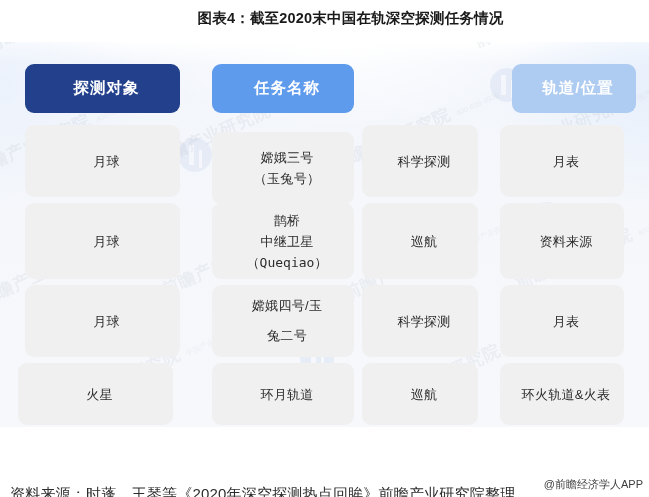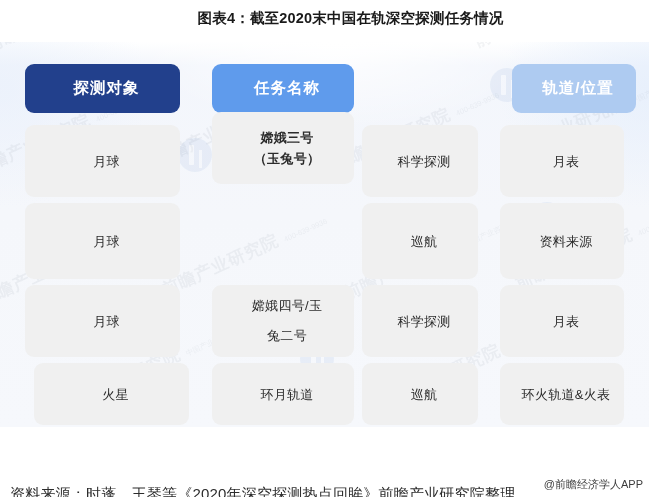--- a/index.html
+++ b/index.html
@@ -247,35 +247,42 @@
     <div class="cell hcell" style="left:212px; top:22px; width:142px; height:49px; background:#5f9bec;">
       <span>任务名称</span>
     </div>
     <div class="cell hcell" style="left:500px; top:22px; width:124px; height:49px; background:#aecbf1;margin-left:12px;">
       <span>轨道/位置</span>
     </div>
 
     <div class="cell bcell" style="left:25px; top:83px; width:155px; height:72px;">
       <span class="txt">月球</span>
     </div>
-    <div class="cell bcell" style="left:212px; top:70px; width:142px; height:72px;font-weight:bold;">
+    <div class="cell bcell" style="left:212px; top:90px; width:142px; height:72px;">
       <span class="txt">
         <span>嫦娥三号</span><br>
         <span>（玉兔号）</span>
       </span>
     </div>
     <div class="cell bcell" style="left:362px; top:83px; width:116px; height:72px;">
       <span class="txt">科学探测</span>
     </div>
     <div class="cell bcell" style="left:500px; top:83px; width:124px; height:72px;">
       <span class="txt">月表</span>
     </div>
 
     <div class="cell bcell" style="left:25px; top:161px; width:155px; height:76px;">
       <span class="txt">月球</span>
+    </div>
+    <div class="cell bcell" style="left:212px; top:161px; width:142px; height:76px;">
+      <span class="txt">
+        <span>鹊桥</span><br>
+        <span>中继卫星</span><br>
+        <span class="mono">（Queqiao）</span>
+      </span>
     </div>
     <div class="cell bcell" style="left:362px; top:161px; width:116px; height:76px;">
       <span class="txt">巡航</span>
     </div>
     <div class="cell bcell" style="left:500px; top:161px; width:124px; height:76px;">
       <span class="txt">资料来源</span>
     </div>
 
     <div class="cell bcell" style="left:25px; top:243px; width:155px; height:72px;">
       <span class="txt">月球</span>
@@ -286,21 +293,21 @@
         <span>兔二号</span>
       </span>
     </div>
     <div class="cell bcell" style="left:362px; top:243px; width:116px; height:72px;">
       <span class="txt">科学探测</span>
     </div>
     <div class="cell bcell" style="left:500px; top:243px; width:124px; height:72px;">
       <span class="txt">月表</span>
     </div>
 
-    <div class="cell bcell" style="left:34px; top:321px; width:155px; height:62px;">
+    <div class="cell bcell" style="left:18px; top:321px; width:155px; height:62px;">
       <span class="txt">火星</span>
     </div>
     <div class="cell bcell" style="left:212px; top:321px; width:142px; height:62px;">
       <span class="txt">环月轨道</span>
     </div>
     <div class="cell bcell" style="left:362px; top:321px; width:116px; height:62px;">
       <span class="txt">巡航</span>
     </div>
     <div class="cell bcell" style="left:500px; top:321px; width:124px; height:62px;">
       <span class="txt">环火轨道&amp;火表</span>

